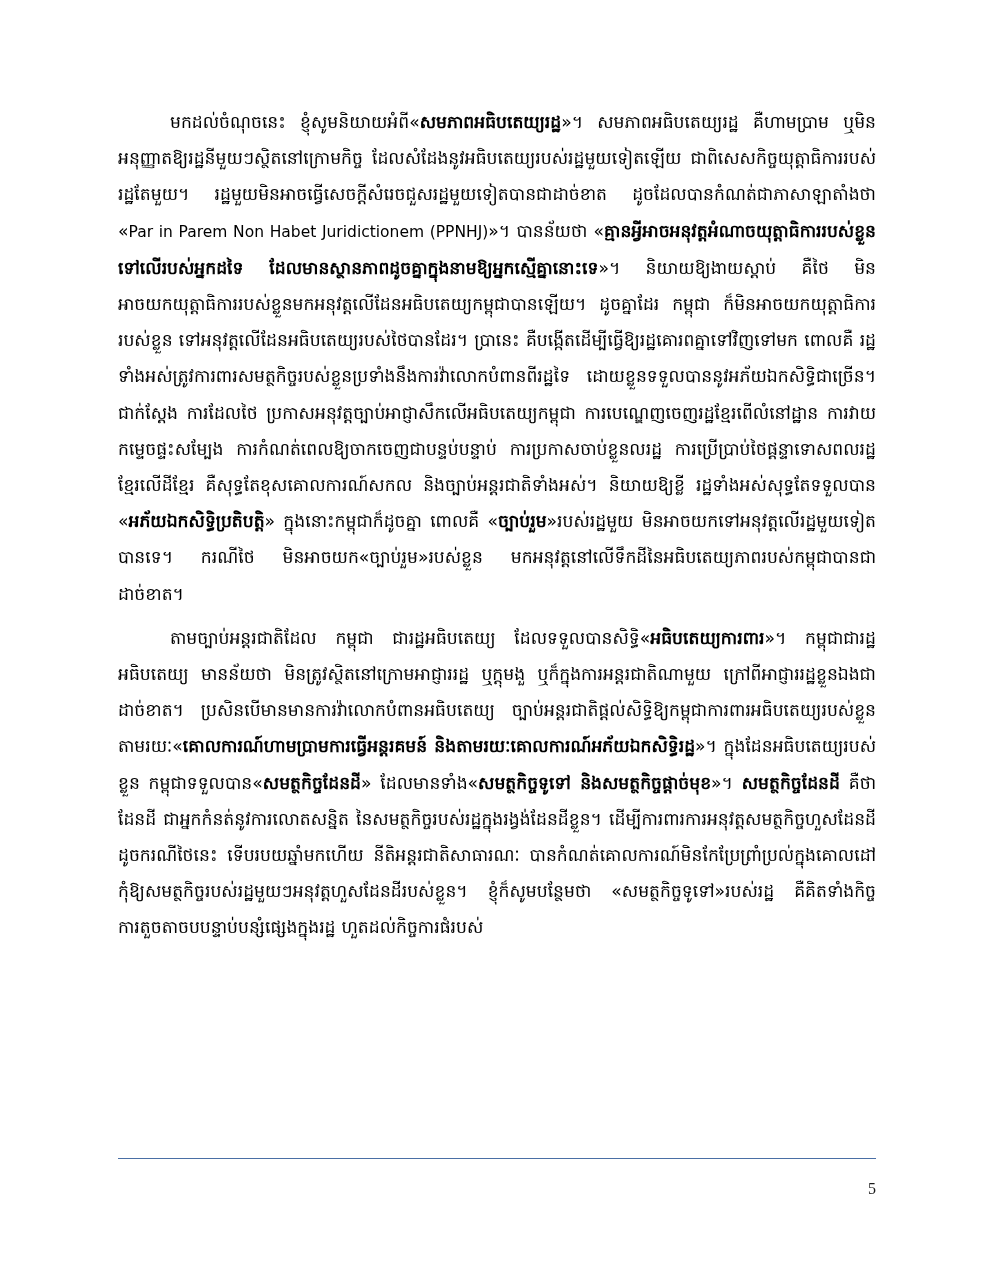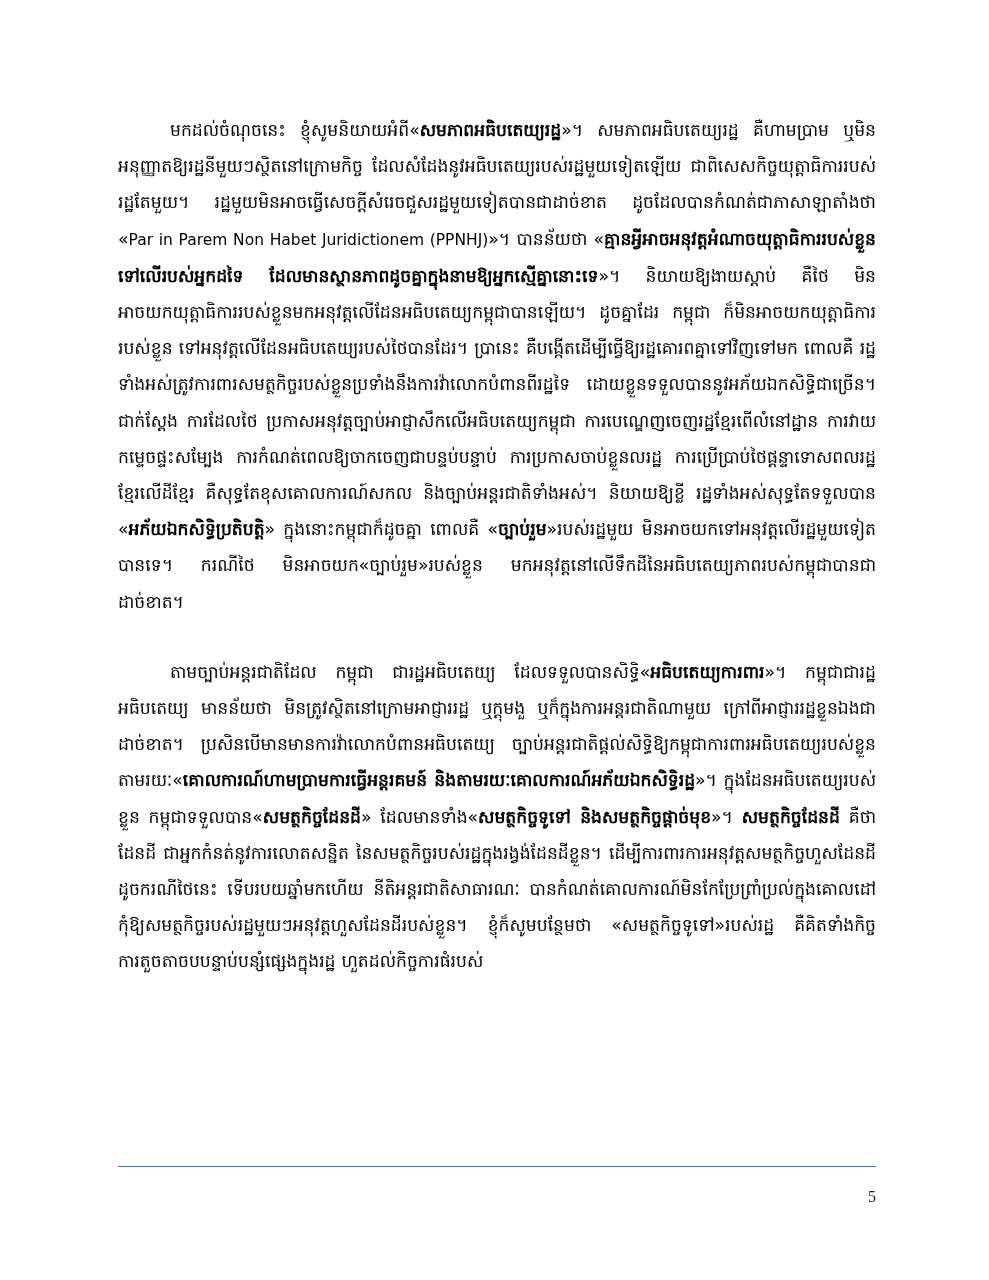--- a/index.html
+++ b/index.html
@@ -11,42 +11,42 @@
     width: 989px;
     height: 1280px;
     font-family: "DejaVu Sans", "Liberation Sans", sans-serif;
     color: #000000;
     position: relative;
     overflow: hidden;
   }
   .page {
     position: absolute;
     left: 0;
-    top: 8px;
+    top: 0;
     width: 989px;
     height: 1068px;
     background: #ffffff;
   }
   .content {
     position: absolute;
     left: 118px;
     top: 104px;
     width: 758px;
   }
   p.para {
     margin: 0 0 0 0;
     text-align: justify;
     text-justify: inter-word;
     font-size: 17.2px;
     line-height: 36.2px;
     text-indent: 52px;
     word-spacing: 0.5px;
   }
   p.para + p.para {
-    margin-top: 34px;
+    margin-top: 8px;
   }
   .b {
     font-weight: bold;
   }
   .latin {
     font-family: "DejaVu Sans", "Liberation Sans", sans-serif;
     font-size: 15.5px;
   }
   .footer-rule {
     position: absolute;

